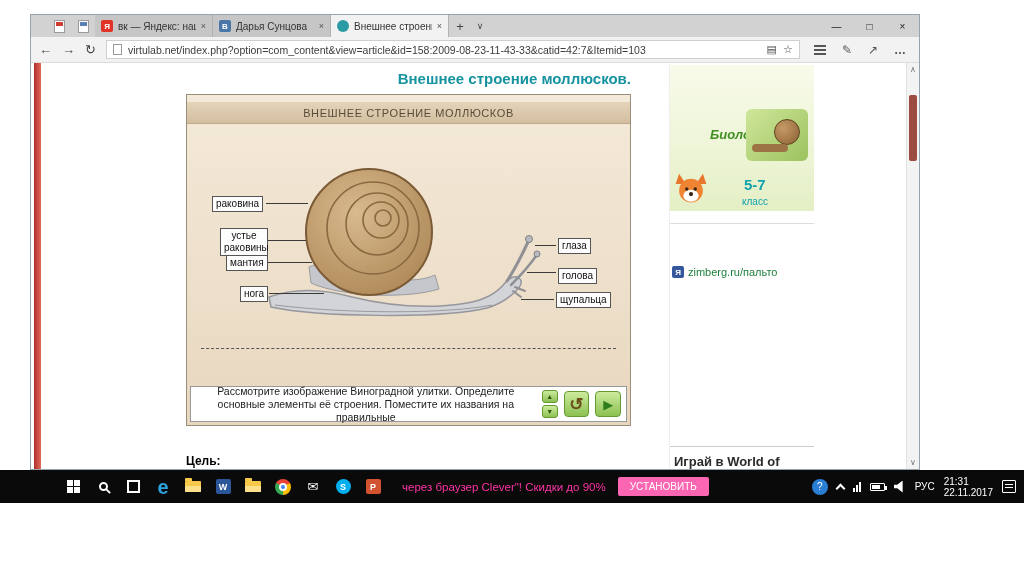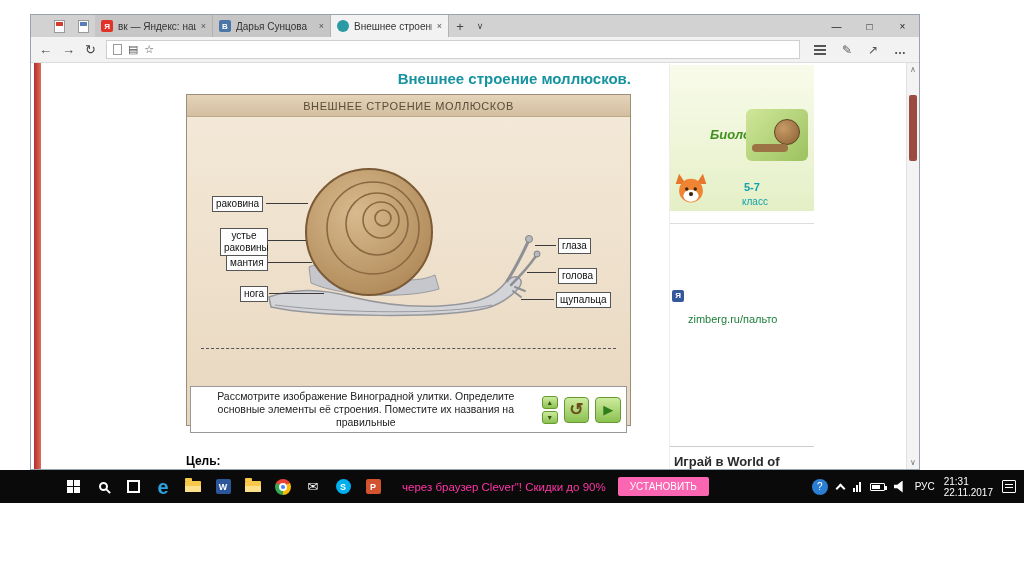--- a/index.html
+++ b/index.html
@@ -50,27 +50,27 @@
   .content { position:relative; height:406px; background:#fff; overflow:hidden; }
   .red-stripe { position:absolute; left:3px; top:0; width:7px; height:100%;
                 background:linear-gradient(90deg,#b02e2e,#e06a58); }
 
   .main-title { position:absolute; left:155px; top:7px; width:445px; text-align:right;
                 font-size:15px; font-weight:bold; color:#1693a0; }
 
   .diagram { position:absolute; left:155px; top:31px; width:445px; height:332px;
              border:1px solid #9b8f7c; background:linear-gradient(180deg,#f4ead9,#e8d7bf); }
   .d-header { height:22px; line-height:22px; text-align:center; font-size:11px; letter-spacing:.6px;
-              color:#5a4c39; background:linear-gradient(#e5d4ba,#d3be9f); border-bottom:1px solid #bfa988; }
+              color:#5a4c39; background:linear-gradient(#e5d4ba,#d3be9f); border-bottom:1px solid #bfa988;margin-top:7px; }
   .snail { position:absolute; left:70px; top:62px; }
   .lbl { position:absolute; background:#fdfdfd; border:1px solid #555; font-size:10px; line-height:12px;
          padding:1px 3px; color:#111; text-align:center; }
   .ln { position:absolute; height:1px; background:#3a3a3a; }
   .dash { position:absolute; left:14px; right:14px; top:253px; border-top:1px dashed #555; }
-  .panel { position:absolute; left:3px; right:3px; top:291px; height:47px; background:#fff;
+  .panel { position:absolute; left:3px; right:3px; top:291px; height:36px; background:#fff;
            border:1px solid #999; display:flex; align-items:center; gap:6px; padding:4px 5px; }
   .panel-text { width:344px; font-size:10.5px; color:#222; text-align:center; line-height:13px; }
   .spin { display:flex; flex-direction:column; gap:2px; margin-left:auto; }
   .spin-btn { width:16px; height:13px; display:flex; align-items:center; justify-content:center;
               font-size:7px; color:#33550f; background:linear-gradient(#cdeb9e,#8cc152);
               border:1px solid #659a30; border-radius:3px; }
   .gbtn { width:26px; height:26px; display:flex; align-items:center; justify-content:center;
           background:linear-gradient(#cdeb9e,#8cc152); border:1px solid #659a30; border-radius:4px; }
   .undo-glyph { font-size:17px; font-weight:bold; color:#6b4d1b; }
   .play-glyph { font-size:13px; color:#2f7d1c; }
@@ -82,30 +82,30 @@
   .ad1 { position:absolute; top:2px; left:0; width:144px; height:146px;
          background:linear-gradient(180deg,#f8fbea,#eef5d8 55%,#e4efc5); overflow:hidden; }
   .bio-brand { position:absolute; left:40px; top:62px; color:#3f8f1f; font-weight:bold;
                font-style:italic; font-size:13px; }
   .snail-photo { position:absolute; right:6px; top:44px; width:62px; height:52px; border-radius:6px;
                  background:linear-gradient(135deg,#cfe69a,#9cc25e); }
   .mini-shell { position:absolute; right:8px; top:10px; width:26px; height:26px; border-radius:50%;
                 background:radial-gradient(circle at 35% 35%, #c79b66, #8a5f33); border:1px solid #5f4120; }
   .mini-body { position:absolute; left:6px; bottom:9px; width:36px; height:8px; border-radius:4px; background:#9c7344; }
   .fox { position:absolute; left:4px; bottom:4px; }
-  .grade { position:absolute; left:74px; bottom:18px; color:#11a3ad; font-weight:bold; font-size:11px;margin-top:13px; }
+  .grade { position:absolute; left:74px; bottom:18px; color:#11a3ad; font-weight:bold; font-size:15px;margin-top:13px; }
   .grade-word { position:absolute; left:72px; bottom:4px; color:#11a3ad; font-size:10px; }
 
   .ad2 { position:absolute; top:160px; left:0; width:144px; height:223px; border-top:1px solid #ddd; }
   .ad2-title { position:absolute; left:2px; top:6px; font-size:13px; color:#2da091; line-height:16px; }
   .ad2-chev { font-size:9px; color:#2da091; }
   .ad2-link { position:absolute; left:2px; top:42px; display:flex; align-items:center; gap:4px; }
   .yadirect { width:12px; height:12px; background:#35589c; border-radius:2px; color:#fff; font-size:8px;
               font-weight:bold; display:flex; align-items:center; justify-content:center; }
-  .ad2-link-text { font-size:11px; color:#1e7f3c;margin-top:47px; }
+  .ad2-link-text { font-size:11px; color:#1e7f3c; }
   .model { position:absolute; left:10px; top:60px; width:120px; height:160px; background:#f3dcd4; overflow:hidden; }
   .hair { position:absolute; left:34px; top:2px; width:52px; height:48px; border-radius:50%; background:#b23a24; }
   .hair-side { position:absolute; left:30px; top:26px; width:60px; height:34px; background:#a83420;
                border-radius:0 0 45% 45%; }
   .face { position:absolute; left:45px; top:13px; width:30px; height:37px;
           border-radius:50% 50% 45% 45%; background:#eab694; }
   .coat { position:absolute; left:6px; top:54px; width:108px; height:106px;
           border-radius:16px 16px 6px 6px; background:linear-gradient(160deg,#e23a2a,#b81f12); }
   .coat::after { content:""; position:absolute; left:53px; top:8px; width:1px; height:90px; background:#9c1a0f; }
   .watermark { position:absolute; left:0; top:74px; width:100%; text-align:center; font-size:13px;
@@ -204,20 +204,21 @@
         <div class="wc">×</div>
       </div>
     </div>
 
     <div class="addressbar">
       <span class="nav-ic">←</span>
       <span class="nav-ic">→</span>
       <span class="nav-ic">↻</span>
       <div class="url-pill">
         <span class="page-ico"></span>
+        <span class="url-text">virtulab.net/index.php?option=com_content&amp;view=article&amp;id=158:2009-08-23-11-43-33&amp;catid=42:7&amp;Itemid=103</span>
         <span class="pill-ic">▤</span>
         <span class="pill-ic">☆</span>
       </div>
       <div class="tb-right">
         <span class="hub-lines"></span>
         <span class="tb-ic">✎</span>
         <span class="tb-ic">↗</span>
         <span class="tb-ic more-ic">…</span>
       </div>
     </div>

